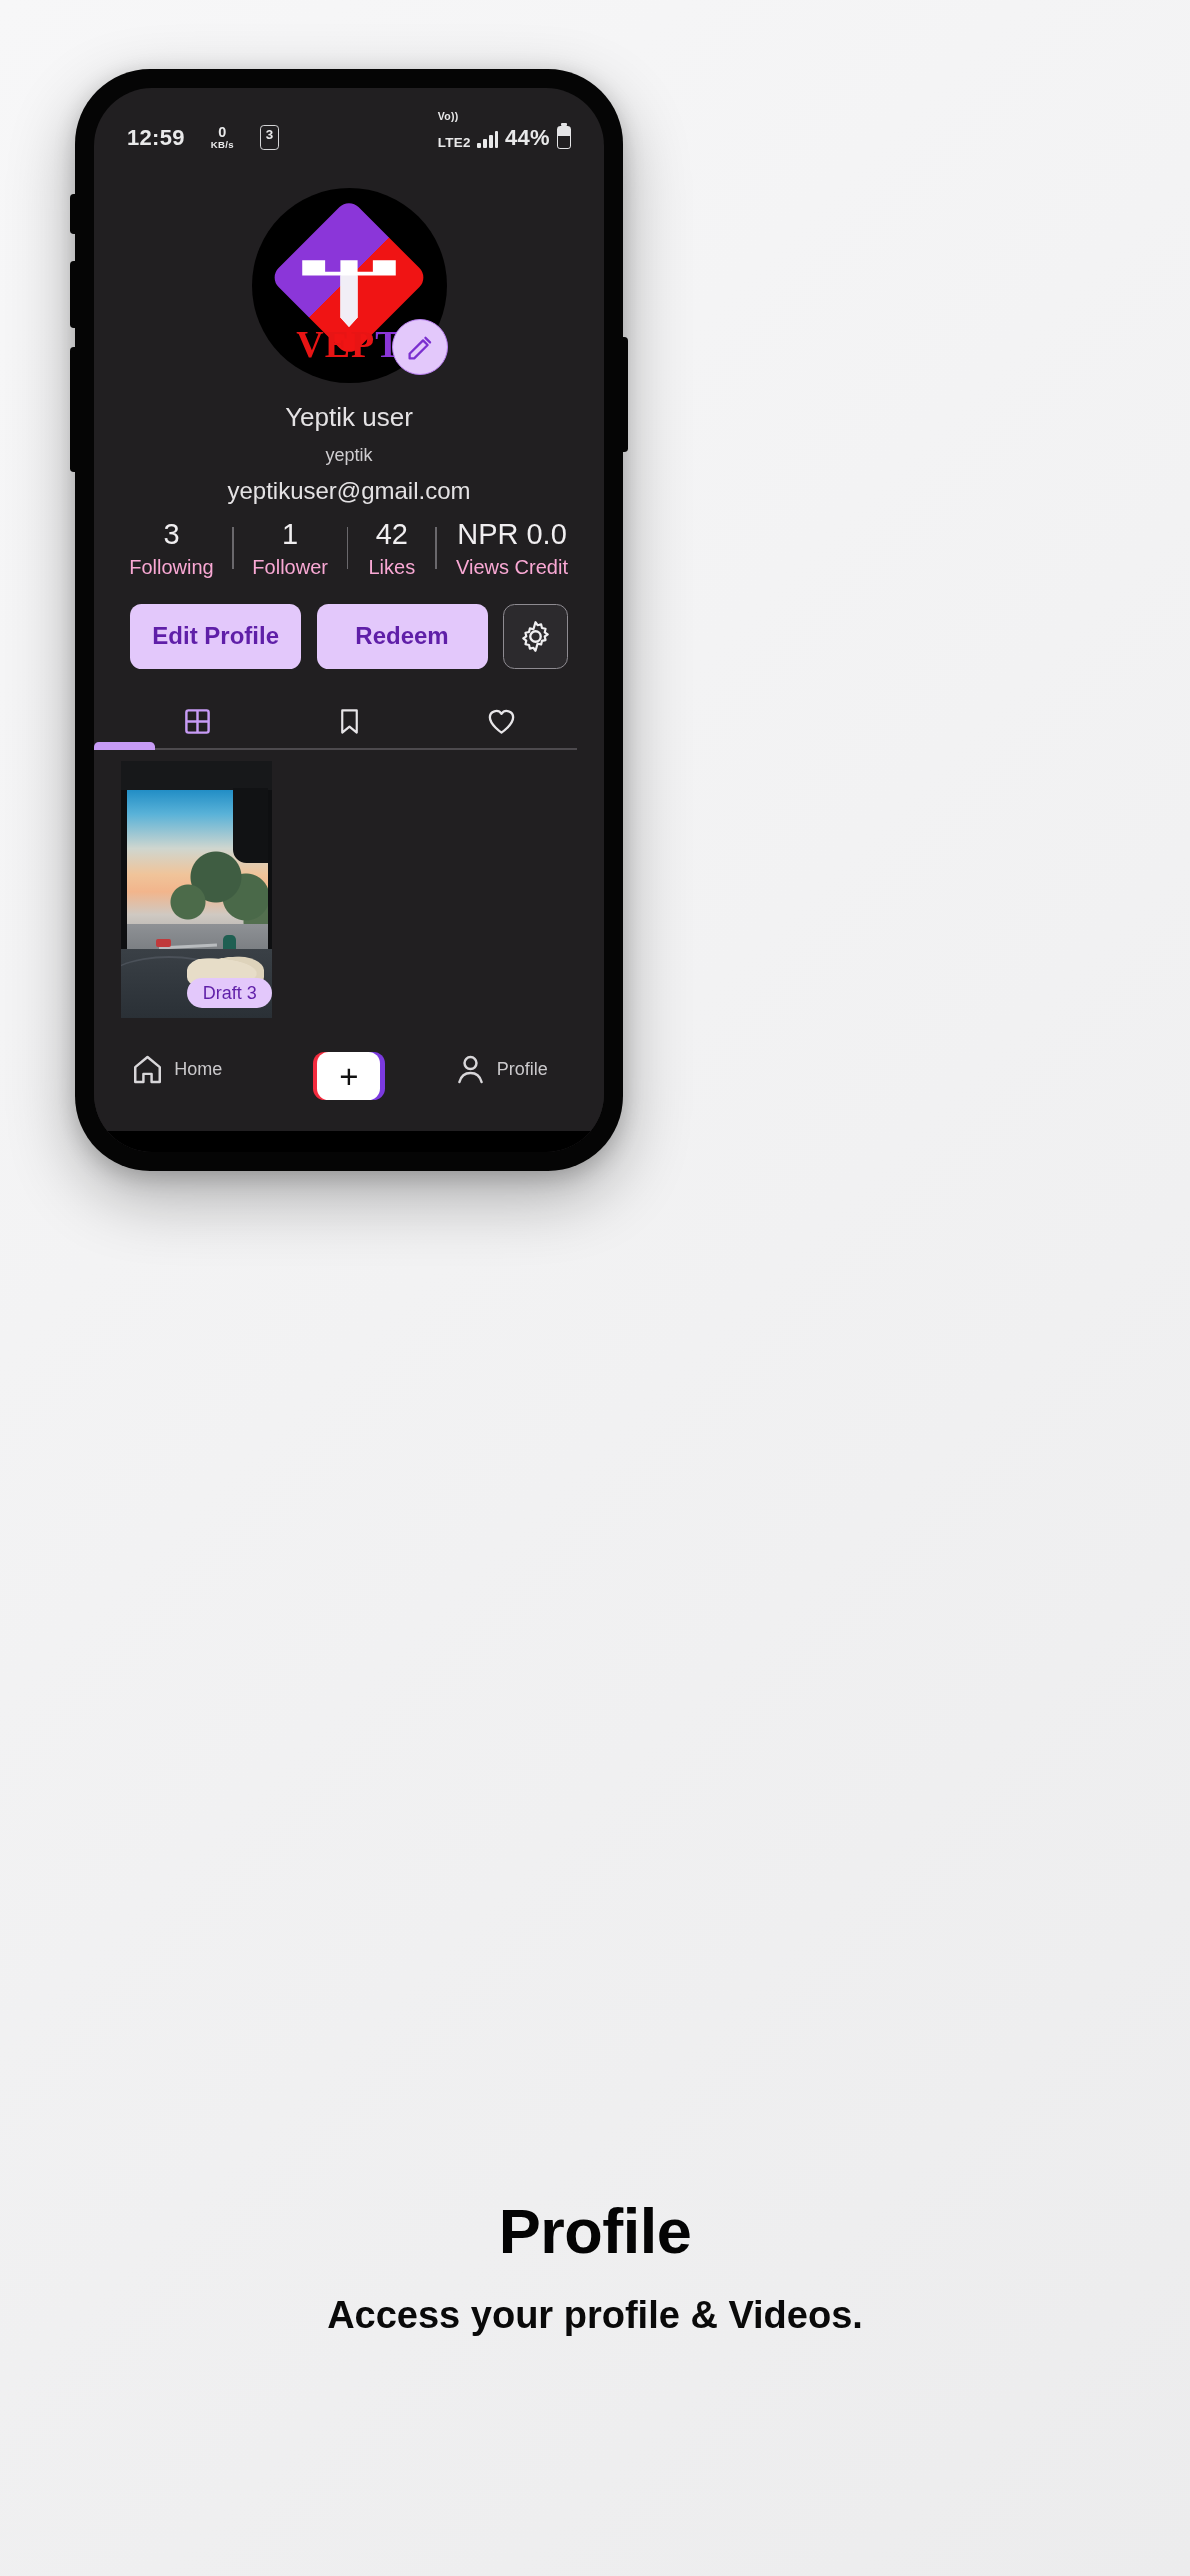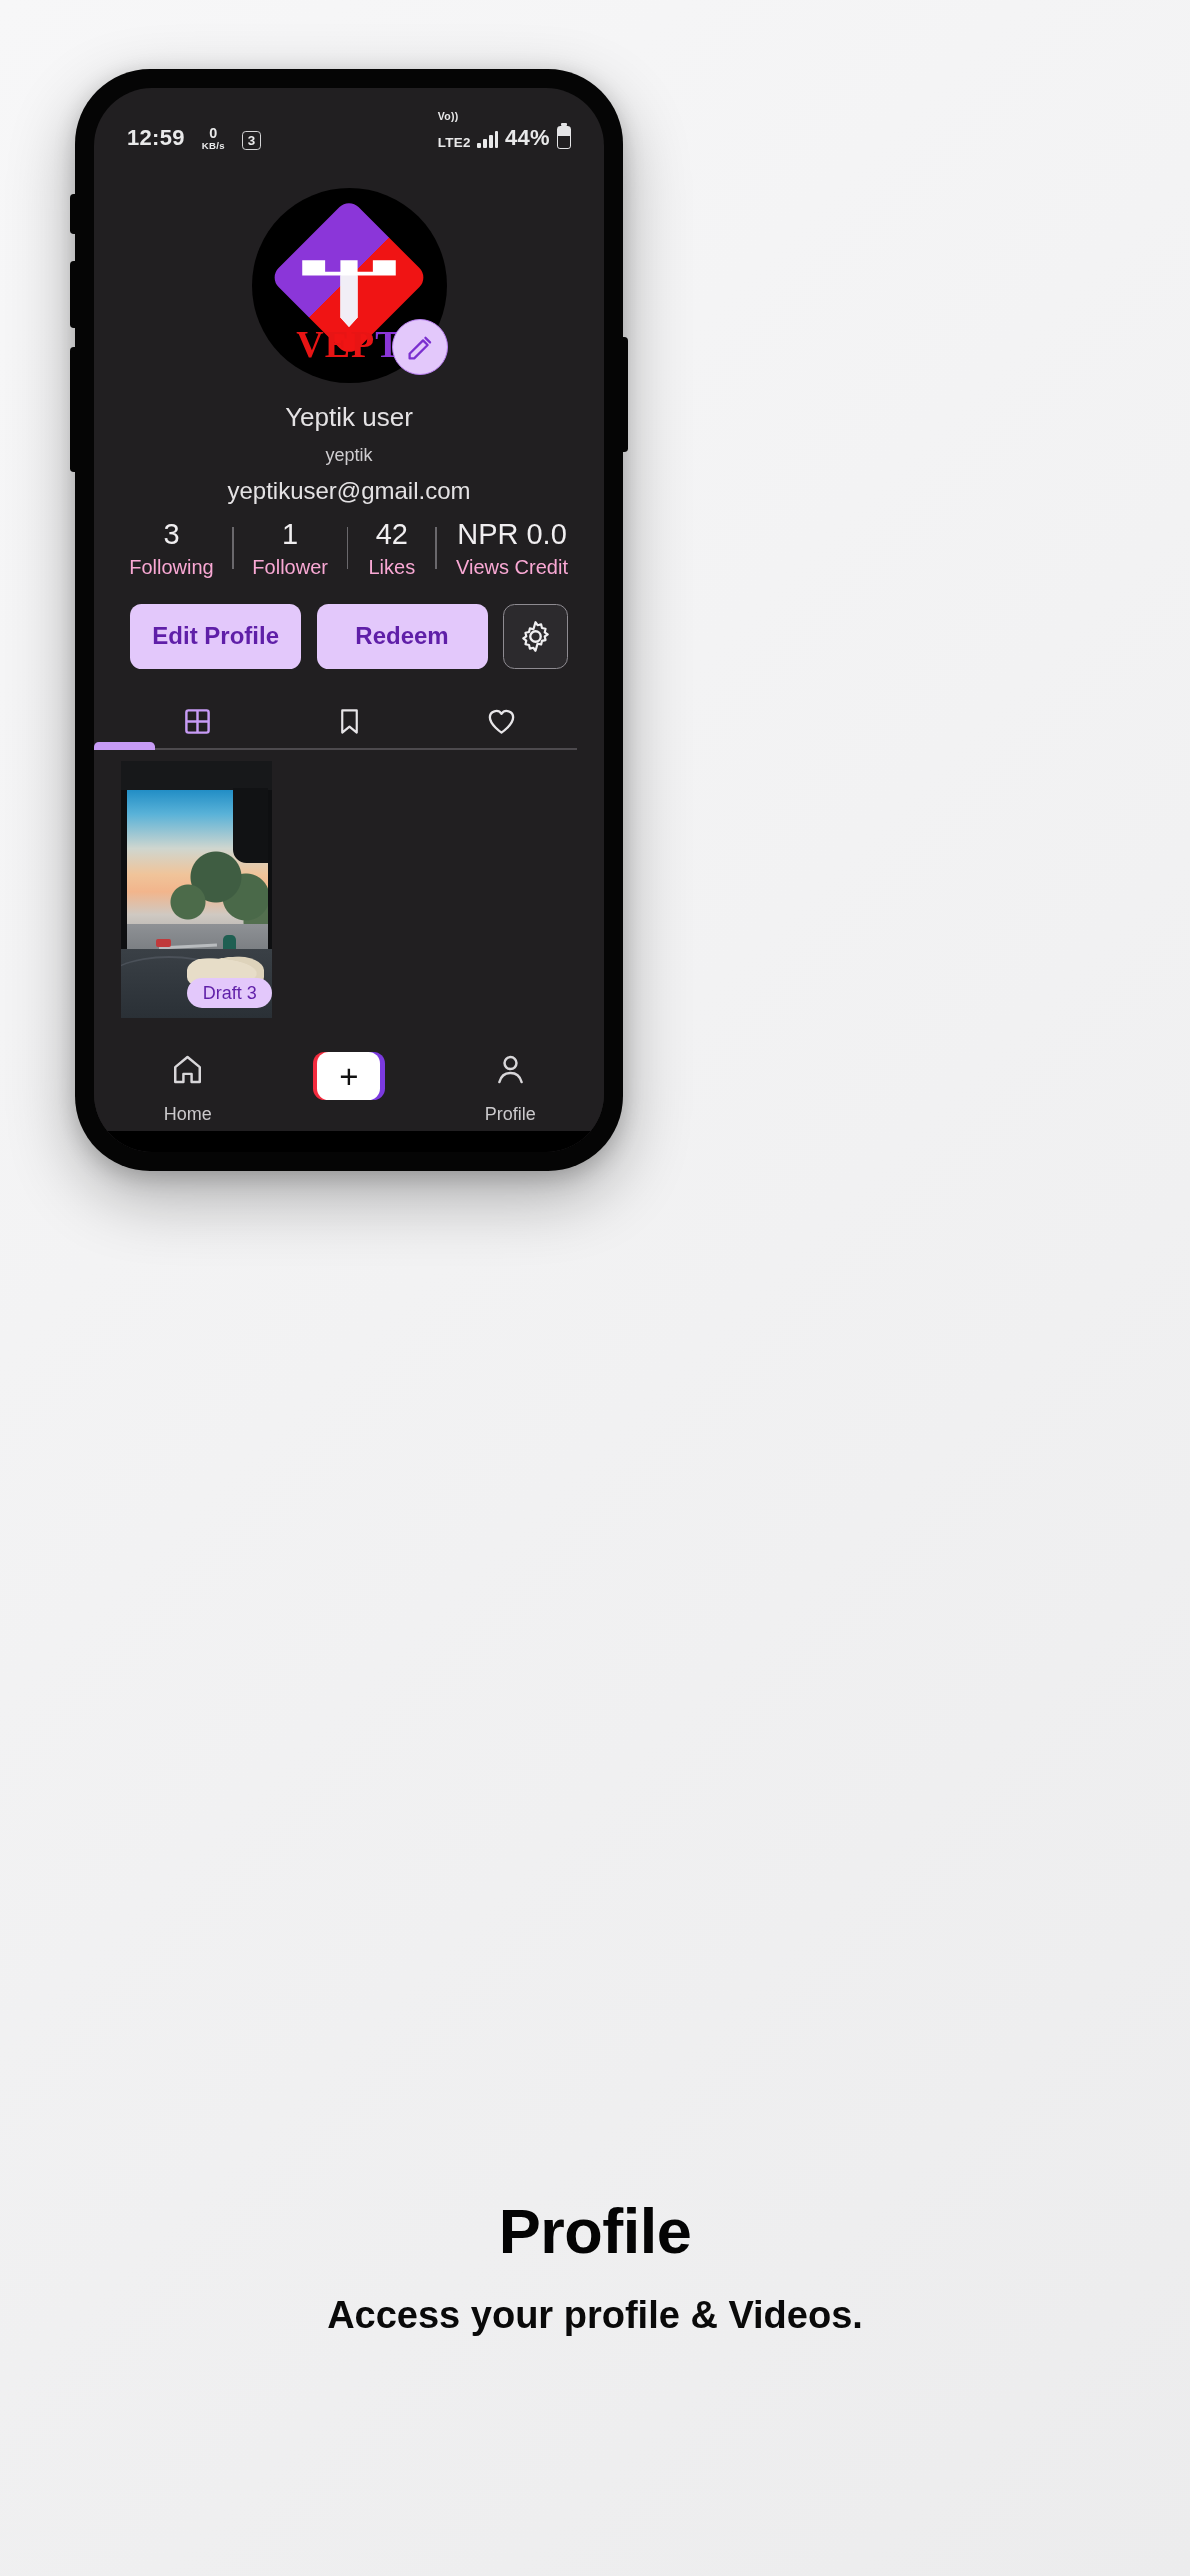--- a/index.html
+++ b/index.html
@@ -27,21 +27,21 @@
     background:#211f21; border-radius:58px; overflow:hidden;
   }
 
   
   #status-bar{
     position:absolute; left:0; top:0; width:100%; height:71px;
     display:flex; align-items:flex-end; justify-content:space-between;
     padding:0 33px 7.7px 33px; color:#e9e9ea;
     font-size:20px; font-weight:700; letter-spacing:0.3px;
   }
-  #status-left{ display:flex; align-items:flex-end; gap:17px; }
+  #status-left{ display:flex; gap:26px; }
   #status-time{ font-size:22px; font-weight:700; }
   #net-speed{ display:flex; flex-direction:column; align-items:center; line-height:1; margin-bottom:1px;}
   #net-speed .v{ font-size:14.4px; font-weight:700;}
   #net-speed .u{ font-size:9.6px; font-weight:700;}
   #notif-count{
     border:1.9px solid #d4d4d6; border-radius:3.8px; font-size:13.4px;
     padding:1px 4.8px; line-height:1.15; margin-bottom:1px;
   }
   #status-right{ display:flex; align-items:flex-end; gap:6.7px; }
   #volte-indicator{ display:flex; flex-direction:column; align-items:flex-start; line-height:1; margin-bottom:1.9px;gap:15px;}
@@ -151,21 +151,21 @@
                radial-gradient(ellipse at 70% 45%, #ded3bb 0 55%, transparent 57%);
     border-radius:40%;}
   #draft-badge{
     position:absolute; right:0px; bottom:9.6px; background:#e3c8fb; color:#5f1fa8;
     font-size:18px; font-weight:400; padding:4.8px 15.3px; border-radius:15.3px;
   }
 
   
   #bottom-nav{ position:absolute; left:0; bottom:0; width:100%; height:113px; background:#211f21;
     display:flex; align-items:flex-start; justify-content:space-around; padding-top:13.4px;}
-  .nav-item{ display:flex; flex-direction:column; align-items:center; gap:17px; width:115px;}
+  .nav-item{ display:flex; flex-direction:row; align-items:center; gap:9px; width:115px;}
   .nav-label{ color:#cbc9cc; font-size:18px; }
   #create-button{ position:relative; width:63px; height:48px; }
   #create-button .bg-red{position:absolute;left:-4.8px;top:0;width:63px;height:48px;background:#f32b3e;border-radius:11.5px;}
   #create-button .bg-purple{position:absolute;left:4.8px;top:0;width:63px;height:48px;background:#7b3ae0;border-radius:11.5px;}
   #create-button .fg{position:absolute;left:0;top:0;width:63px;height:48px;background:#fff;border-radius:11.5px;
     display:flex;align-items:center;justify-content:center;font-size:33px;color:#111;font-weight:300;line-height:1;}
   #home-indicator{ position:absolute; left:50%; transform:translateX(-50%); bottom:0px;
     width:510px; height:21px; background:#000;}
 
   

